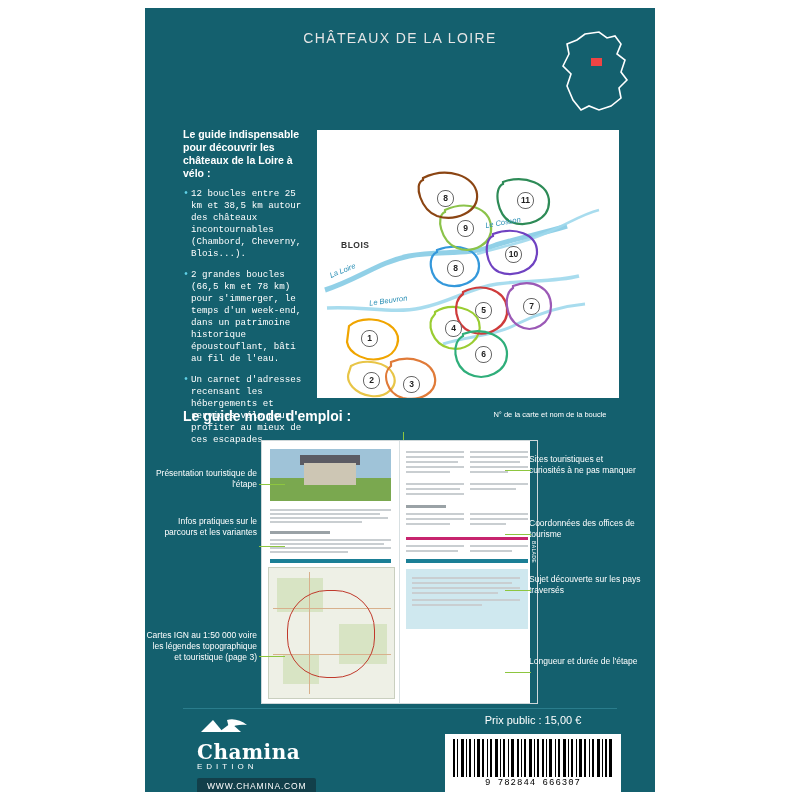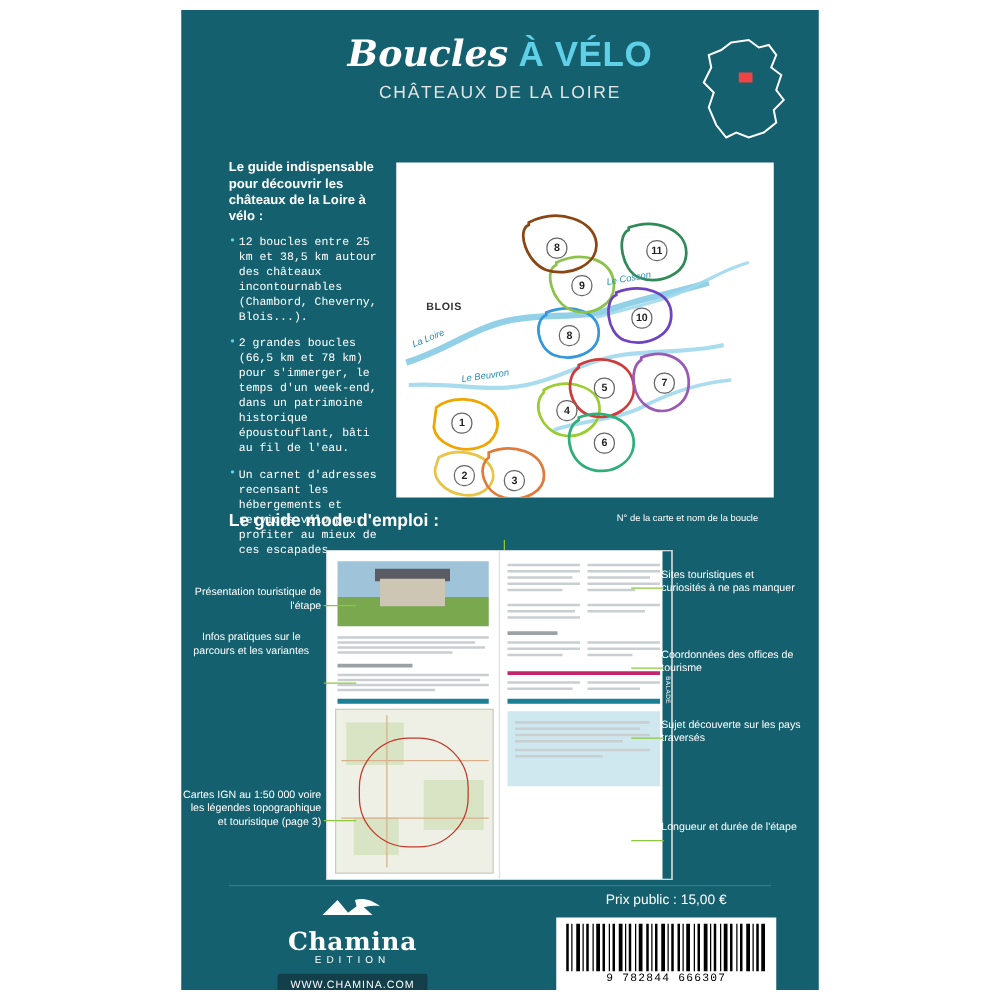--- a/index.html
+++ b/index.html
@@ -123,21 +123,21 @@
     position:absolute;color:#ffffff;font-size:8.5px;line-height:11px;
   }
   .co-left{text-align:right;width:112px;}
   .co-right{text-align:left;width:112px;}
   .lead{position:absolute;background:#8dc63f;height:1px;}
   
   .footer-line{
     position:absolute;left:38px;top:700px;width:434px;height:1px;background:#2a7d8c;
   }
   .logo{
-    position:absolute;left:52px;top:708px;width:170px;text-align:center;color:#fff;
+    position:absolute;left:52px;top:708px;width:170px;text-align:left;color:#fff;
   }
   .logo .brand{font-size:20px;font-weight:bold;letter-spacing:.5px;font-family:"DejaVu Serif",serif;}
   .logo .edition{font-size:8px;letter-spacing:4px;margin-top:-2px;}
   .logo .site{
     margin-top:7px;display:inline-block;background:#123f4a;color:#fff;
     font-size:8.5px;letter-spacing:.8px;padding:3px 10px;border-radius:2px;
   }
   .price{
     position:absolute;left:300px;top:706px;width:176px;text-align:center;
     color:#ffffff;font-size:11px;
@@ -153,24 +153,20 @@
     letter-spacing:1px;color:#000;margin-top:1px;
   }
 </style>
 </head>
 <body>
 
 <div class="page">
   <div class="cover">
 
     <div class="title-wrap">
-      <div class="t-line1">
-        <span class="script">Boucles</span>
-        <span class="velo">À VÉLO</span>
-      </div>
       <div class="t-line2">CHÂTEAUX DE LA LOIRE</div>
     </div>
 
     <svg class="france" viewBox="0 0 80 90">
       <path d="M30 6 L44 4 L52 10 L60 8 L66 16 L62 26 L70 32 L66 44 L72 52 L64 60 L66 70 L56 78 L44 82 L34 78 L26 82 L18 72 L12 58 L16 46 L8 38 L14 26 L12 16 L22 12 Z" fill="none" stroke="#ffffff" stroke-width="1.6"></path>
       <rect x="36" y="30" width="11" height="8" fill="#ef4444"></rect>
     </svg>
 
     <div class="intro">
       <div class="intro-head">Le guide indispensable pour découvrir les châteaux de la Loire à vélo :</div>
@@ -295,21 +291,21 @@
 
       </div>
       <div class="sidebar-strip">
         <span>BALADE</span>
       </div>
     </div>
 
     <div class="callout co-left" style="left:0px;top:460px;">Présentation touristique de l'étape</div>
     <div class="lead" style="left:114px;top:476px;width:26px;"></div>
 
-    <div class="callout co-left" style="left:0px;top:496px;text-align:center;">Infos pratiques sur le parcours et les variantes</div>
+    <div class="callout co-left" style="left:0px;top:508px;">Infos pratiques sur le parcours et les variantes</div>
     <div class="lead" style="left:114px;top:538px;width:26px;"></div>
 
     <div class="callout co-left" style="left:0px;top:622px;">Cartes IGN au 1:50 000 voire les légendes topographique et touristique (page 3)</div>
     <div class="lead" style="left:114px;top:648px;width:26px;"></div>
 
     <div class="callout co-right" style="left:384px;top:446px;">Sites touristiques et curiosités à ne pas manquer</div>
     <div class="lead" style="left:360px;top:462px;width:26px;"></div>
 
     <div class="callout co-right" style="left:384px;top:510px;">Coordonnées des offices de tourisme</div>
     <div class="lead" style="left:360px;top:526px;width:26px;"></div>

